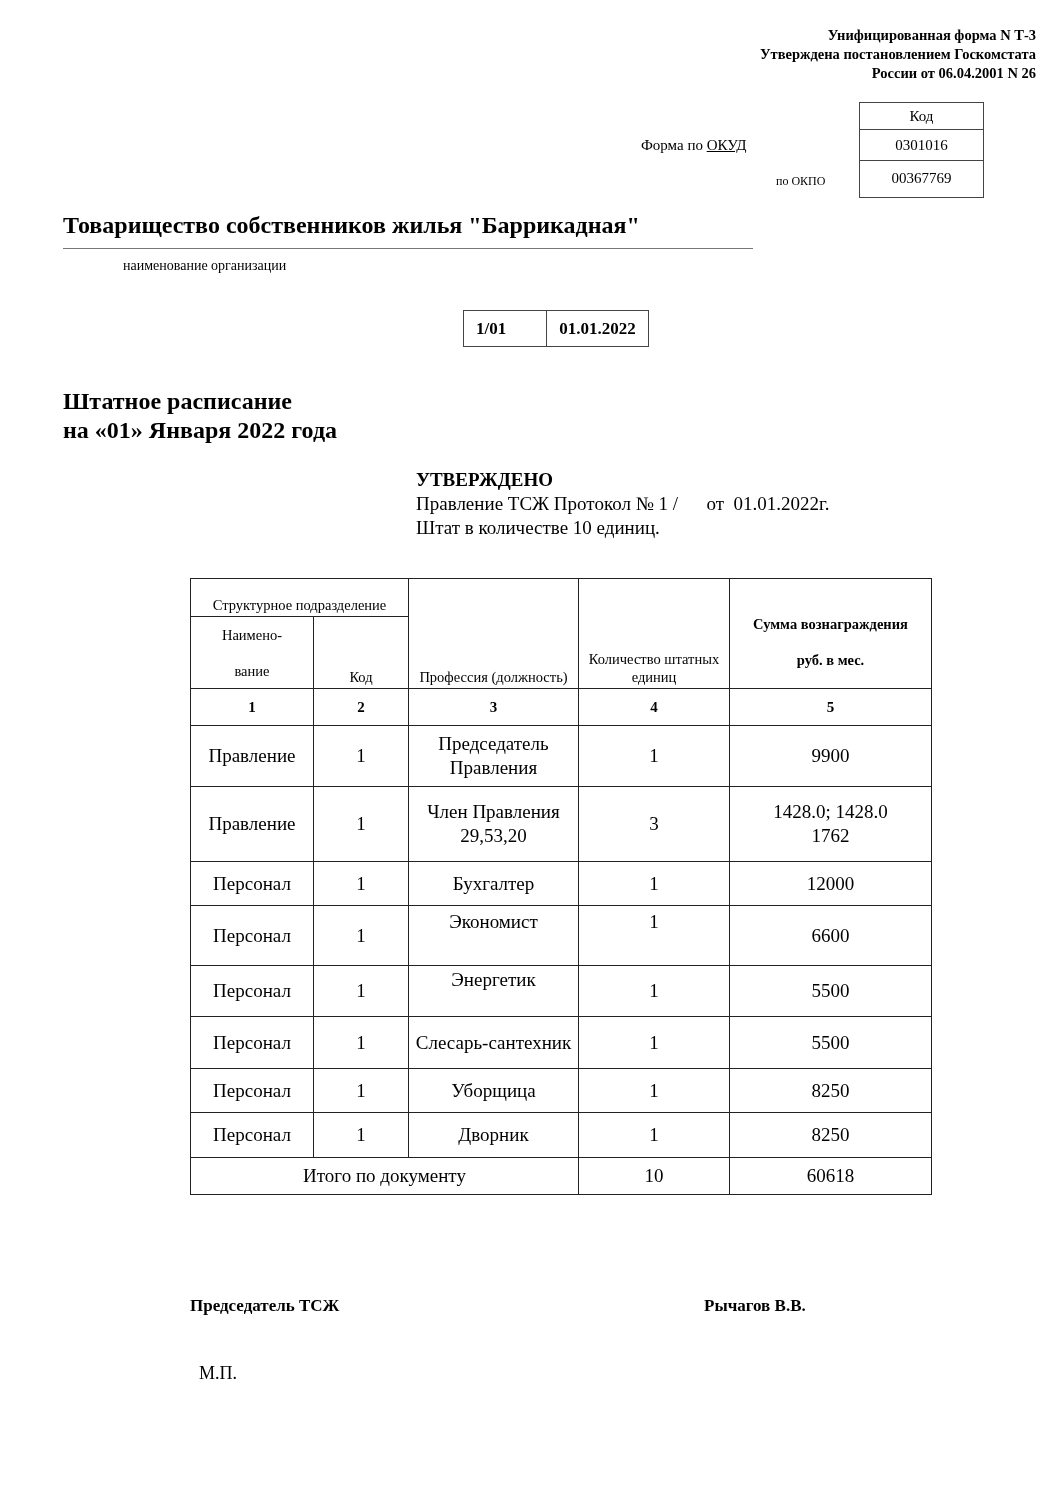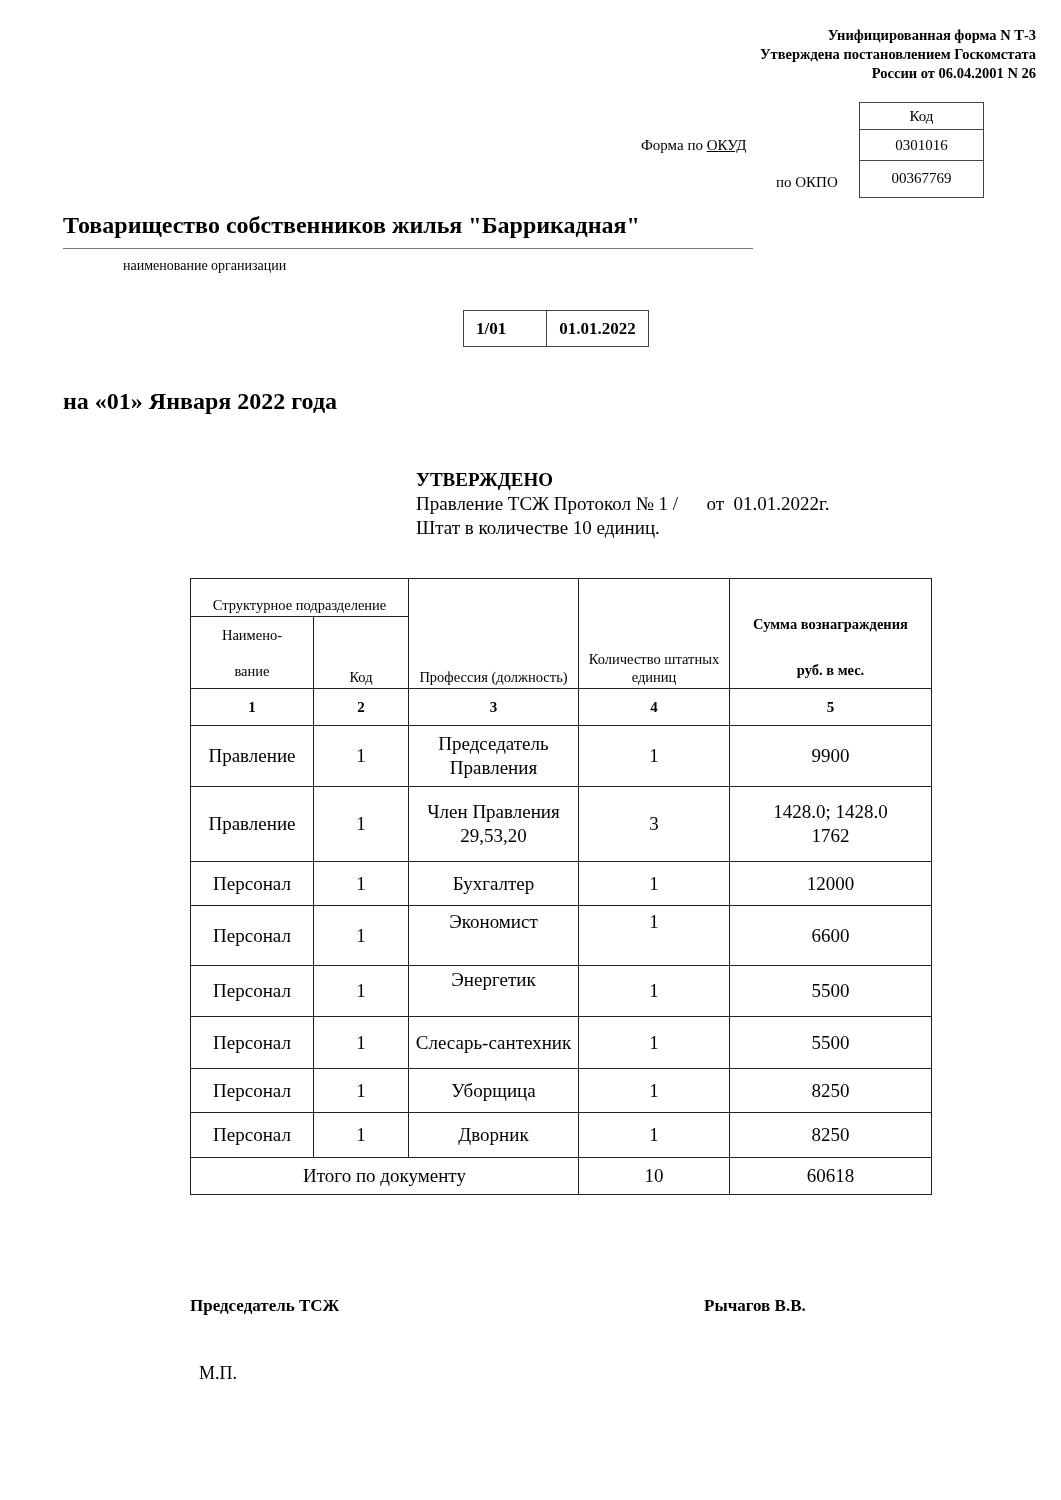--- a/index.html
+++ b/index.html
@@ -1,21 +1,21 @@
 <!DOCTYPE html>
 <html><head>
 <meta charset="utf-8">
 <style>
   html, body { margin:0; padding:0; background:#ffffff; }
   body { width:1061px; height:1500px; position:relative; overflow:hidden; color:#000; font-family:"Liberation Serif", "DejaVu Serif", serif; }
   .abs { position:absolute; }
   .approval-block { right:25px; top:26px; text-align:right; font-weight:bold; font-size:14.5px; line-height:19px; }
   .okud-label { left:641px; top:137px; font-size:15px; }
   .okud-label u { text-decoration:underline; }
-  .okpo-label { left:776px; top:174px; font-size:15px; }
+  .okpo-label { left:776px; top:174px; font-size:12px; }
   .code-box { left:859px; top:102px; width:123px; border:1px solid #444; border-collapse:collapse; font-size:15px; }
   .code-box div { text-align:center; border-top:1px solid #444; }
   .code-box div:first-child { border-top:none; }
   .org-name { left:63px; top:212px; font-size:24px; font-weight:bold; }
   .org-line { left:63px; top:248px; width:690px; height:0; border-top:1px solid #777; }
   .org-caption { left:123px; top:258px; font-size:14px;text-align:right; }
   .doc-table { left:463px; top:310px; border-collapse:collapse; font-size:15px; }
   .doc-table td { border:1px solid #444; padding:0 12px; }
   .doc-title { left:63px; top:387px; font-size:24px; font-weight:bold; line-height:29px; }
   .approved { left:416px; top:468px; font-size:19px; line-height:24px; }
@@ -53,38 +53,39 @@
 <table class="abs doc-table">
   <tbody>
   <tr style="height:36px;font-weight:bold;font-size:17px;">
     <td style="text-align:right;padding-right:40px;">1/01</td>
     <td style="text-align:right;">01.01.2022</td>
   </tr>
 </tbody>
   </table>
 
 <div class="abs doc-title">
+  <div>Штатное расписание</div>
   <div>на «01» Января 2022 года</div>
 </div>
 
 <div class="abs approved">
   <div class="ttl">УТВЕРЖДЕНО</div>
   <div style="white-space:pre;">Правление ТСЖ Протокол № 1 /      от  01.01.2022г.</div>
   <div>Штат в количестве 10 единиц.</div>
 </div>
 
 <table class="abs staff">
   <tbody>
       <tr class="hdr" style="height:38px;">
     <td colspan="2" style="vertical-align:bottom;padding-bottom:2px;">Структурное подразделение</td>
     <td rowspan="2" style="width:161px;vertical-align:bottom;padding-bottom:2px;">Профессия (должность)</td>
     <td rowspan="2" style="width:142px;vertical-align:bottom;padding-bottom:2px;">Количество штатных единиц</td>
     <td rowspan="2" style="width:193px;vertical-align:top;padding-top:36px;font-weight:bold;">
       <div>Сумма вознаграждения</div>
-      <div style="margin-top:28px;">руб. в мес.</div>
+      <div style="margin-top:18px;">руб. в мес.</div>
     </td>
   </tr>
   <tr class="hdr" style="height:72px;">
     <td style="width:114px;">
       <div>Наимено-</div>
       <div style="margin-top:18px;">вание</div>
     </td>
     <td style="width:86px;vertical-align:bottom;padding-bottom:2px;">Код</td>
   </tr>
   <tr class="num">

